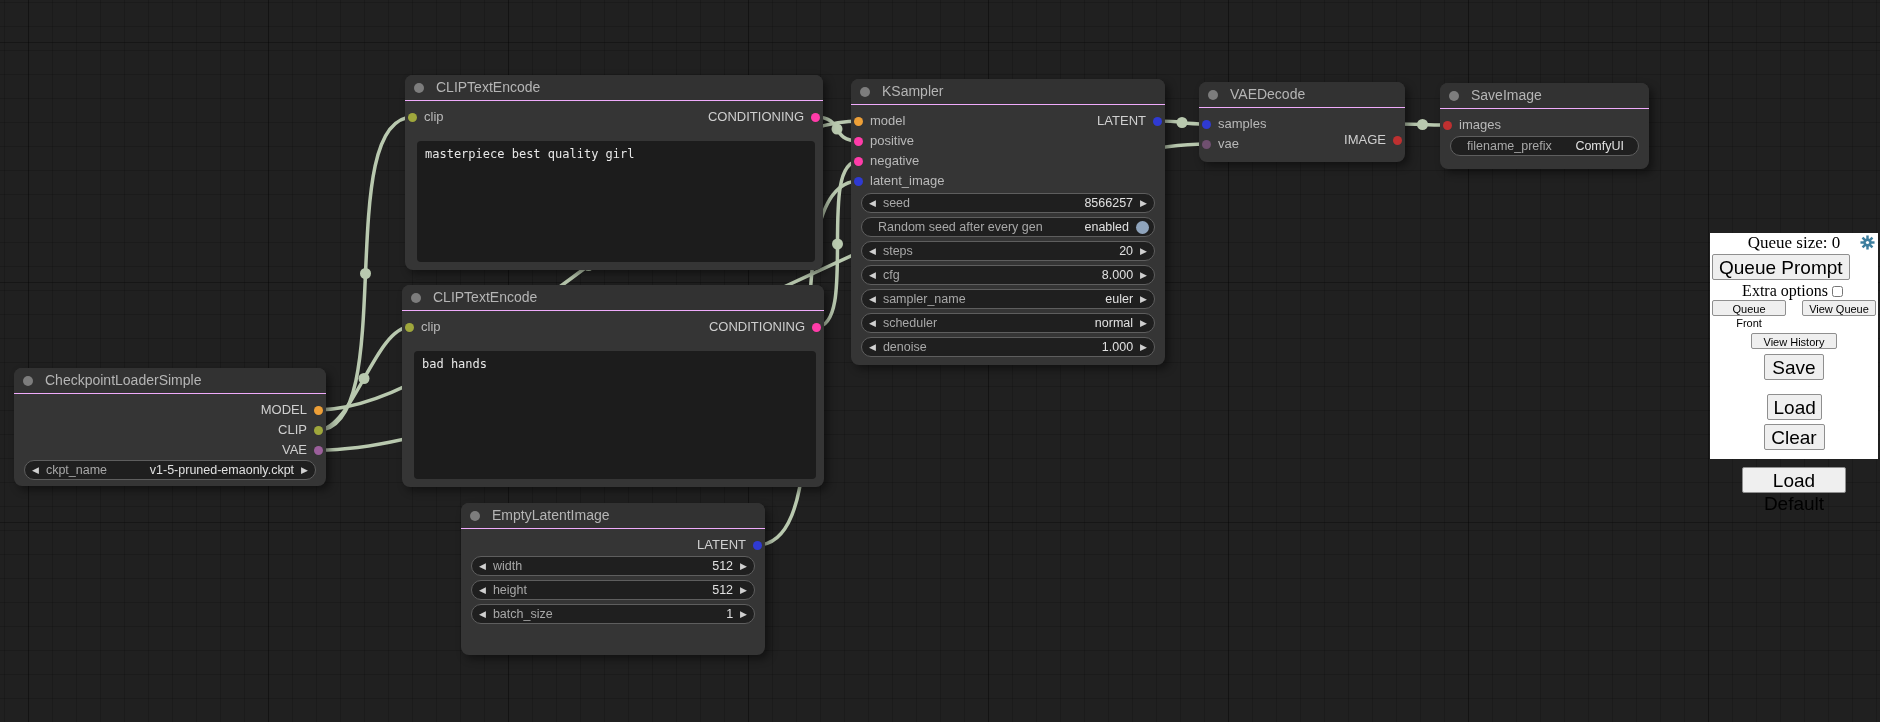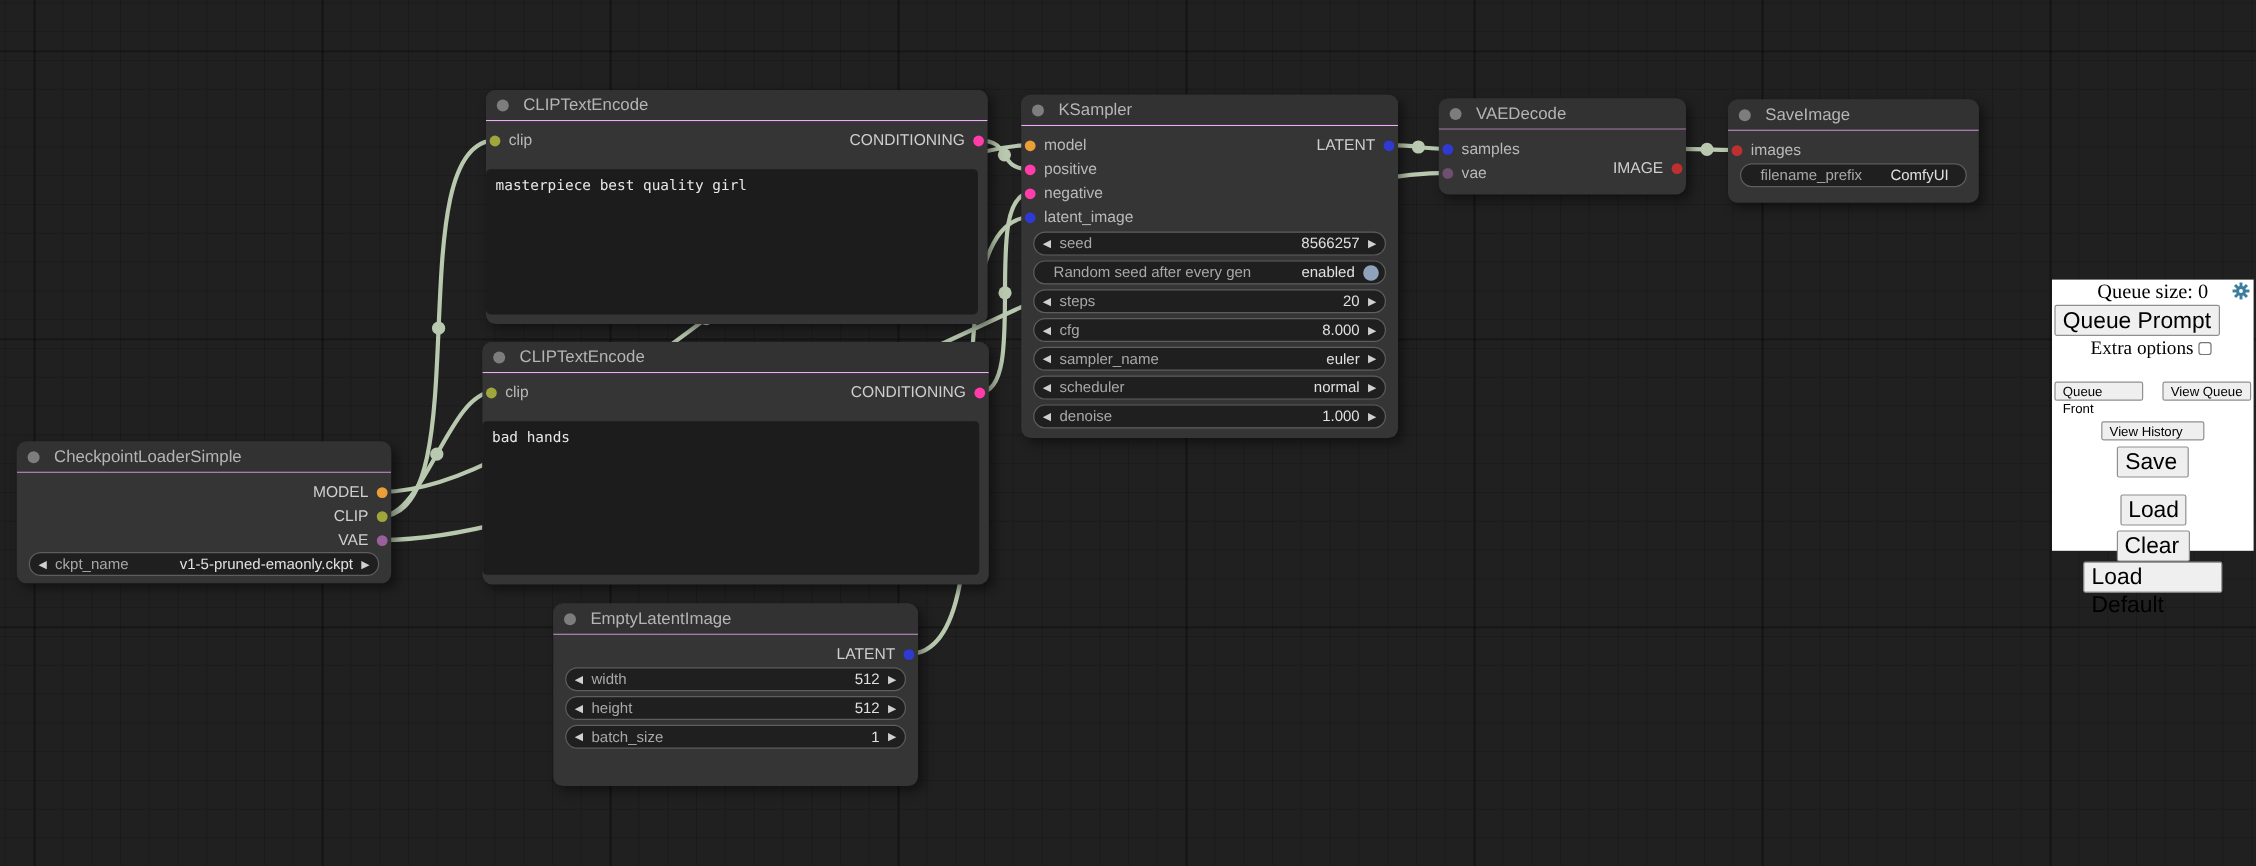--- a/index.html
+++ b/index.html
@@ -29,35 +29,35 @@
   .dot{width:9px;height:9px;border-radius:50%;flex:none;}
   .widget{position:absolute;left:10px;right:10px;height:20px;
     border:1px solid #5e5e5e;border-radius:10px;background:#1f1f1f;
     display:flex;align-items:center;font-size:12.5px;color:#a8a8a8;white-space:nowrap;overflow:hidden;}
   .w-arrow{color:#d0d0d0;font-size:9px;padding:0 7px;flex:none;cursor:pointer;}
   .w-label{color:#a8a8a8;}
   .w-value{margin-left:auto;color:#e0e0e0;}
   .widget.noarrow{padding-left:16px;}
   .widget.noarrow .w-value{padding-right:14px;}
   .toggle{width:13px;height:13px;border-radius:50%;margin:0 5px 0 7px;flex:none;}
-  .prompt-text{position:absolute;left:0;right:8px;border:none;resize:none;
+  .prompt-text{position:absolute;left:12px;right:8px;border:none;resize:none;
     background:#1c1c1c;border-radius:4px;color:#e8e8e8;
     font-family:"DejaVu Sans Mono",monospace;font-size:12px;line-height:15px;
     padding:6px 8px;outline:none;}
   
   .menu{position:absolute;z-index:3;left:1710px;top:233px;width:168px;height:226px;
     background:#ffffff;color:#000;text-align:center;}
   .menu .qsize{font-family:"Liberation Serif",serif;font-size:17px;line-height:20px;position:relative;text-align:center;}
   .gear{position:absolute;right:3px;top:2px;width:15px;height:15px;cursor:pointer;}
   .btn{display:inline-block;background:#efefef;border:1px solid #8f8f8f;border-radius:2px;
-    color:#000;font-family:"Liberation Sans",sans-serif;text-align:left;cursor:pointer;}
+    color:#000;font-family:"Liberation Sans",sans-serif;text-align:center;cursor:pointer;}
   .btn-qp{display:block;margin:1px 2px 2px 2px;height:26px;font-size:19px;line-height:24px;}
   .extra{font-family:"Liberation Serif",serif;font-size:16px;line-height:18px;}
   .extra input{width:11px;height:11px;vertical-align:-1px;margin-left:4px;}
-  .row2{display:flex;gap:16px;margin:18px 2px 0 2px;}
+  .row2{display:flex;gap:16px;margin:0 2px 0 2px;}
   .btn-sm{height:16px;font-size:11px;line-height:14px;flex:1;}
   .btn-vh{height:16px;font-size:11px;line-height:14px;width:86px;margin-top:17px;}
   .btn-big{display:block;margin:4px auto 0 auto;font-size:19px;line-height:23px;height:26px;}
 </style>
 </head>
 <body>
 
 <div class="canvas">
   <svg id="wires">
       <path d="M 318 410 C 471.3382698480715 410, 705.6617301519285 121, 859 121" fill="none" stroke="#b9c9af" stroke-width="3.5"></path>
@@ -287,15 +287,15 @@
       <span>Extra options</span><input type="checkbox" style="">
     </div>
     <div class="row2">
       <button class="btn btn-sm">Queue Front</button>
       <button class="btn btn-sm">View Queue</button>
     </div>
     <button class="btn btn-vh">View History</button>
     <button class="btn btn-big" style="width:60px">Save</button>
     <button class="btn btn-big" style="width:55px;margin-top:14px">Load</button>
     <button class="btn btn-big" style="width:61px;margin-top:4px">Clear</button>
-    <button class="btn btn-big" style="width:116px;margin-top:0">Load Default</button>
+    <button class="btn btn-big" style="width:104px;margin-top:17px">Load Default</button>
   </div>
 </div>
 
 </body></html>

